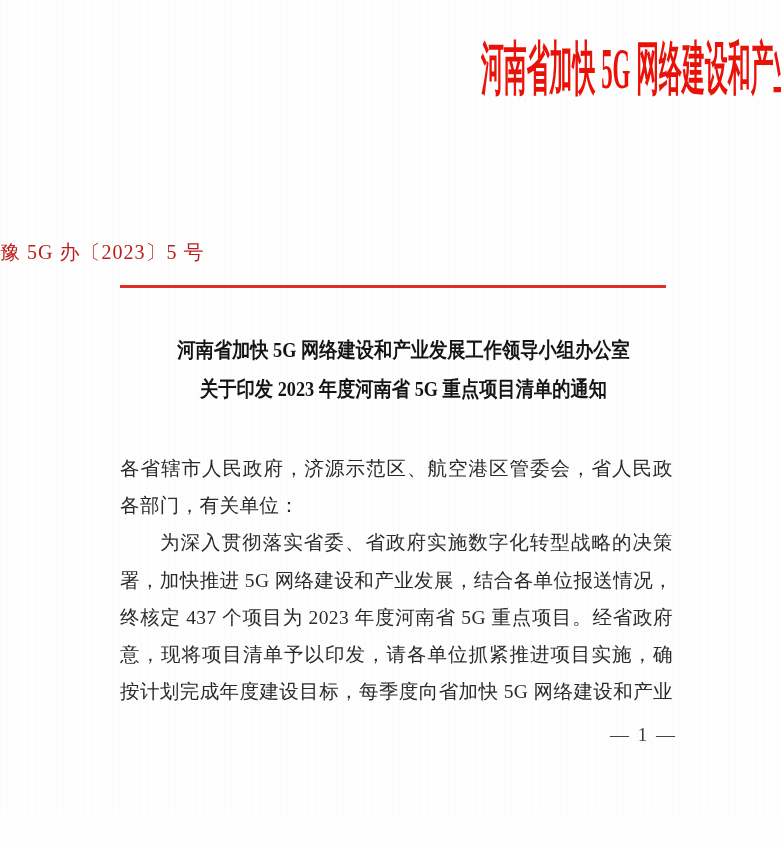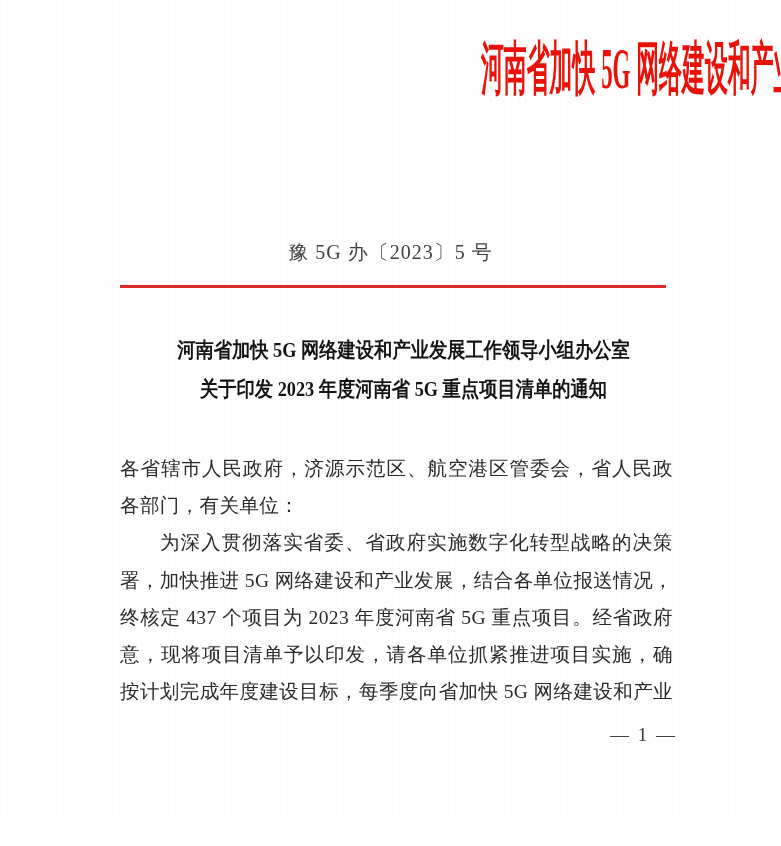--- a/index.html
+++ b/index.html
@@ -31,25 +31,25 @@
     font-size: 58px;
     line-height: 62px;
     font-weight: bold;
     color: var(--banner-red, #ea1208);
     transform: scaleX(0.395) translateX(28px);
     transform-origin: center;
   }
   .doc-number {
     position: absolute;
     top: 238px; left: 0; right: 0;
-    text-align: center;
+    text-align: left;
     font-size: 20px;
     line-height: 28px;
     letter-spacing: 1px;
-    color: #404040;
+    color: #b91c1c;
     white-space: nowrap;
   }
   .red-rule {
     position: absolute;
     top: 285px; left: 120px;
     width: 546px; height: 3px;
     background: var(--rule-red, #dd2f28);
   }
   .doc-title {
     position: absolute;

